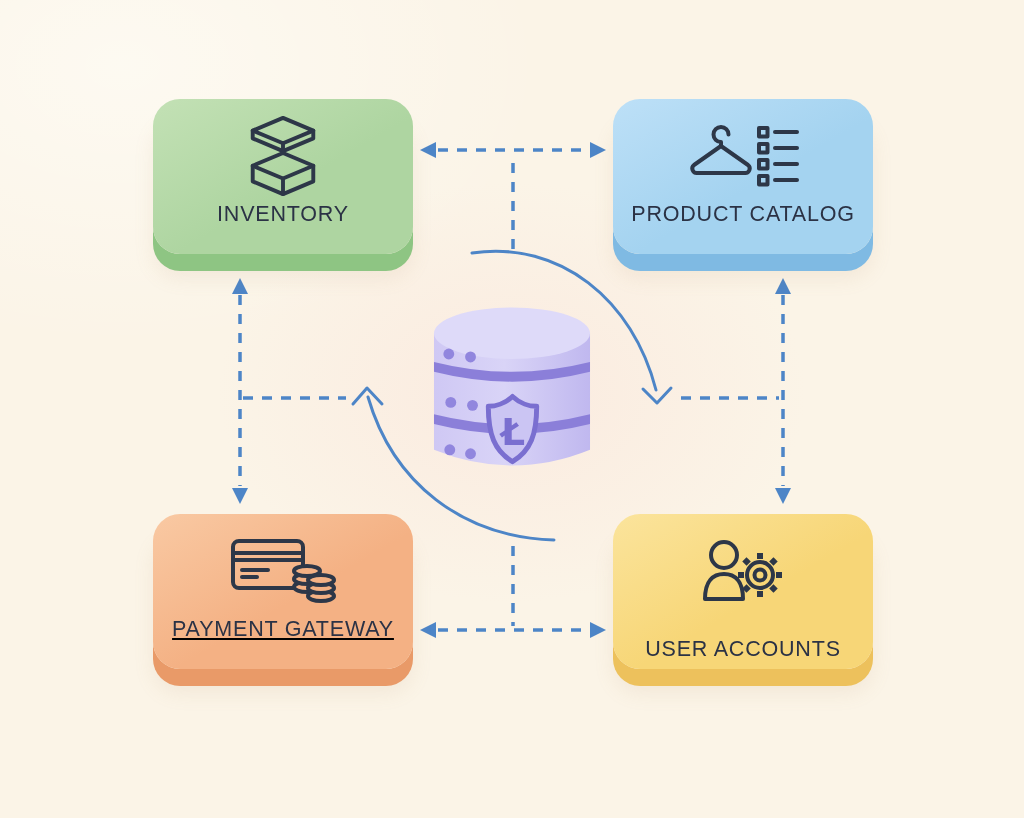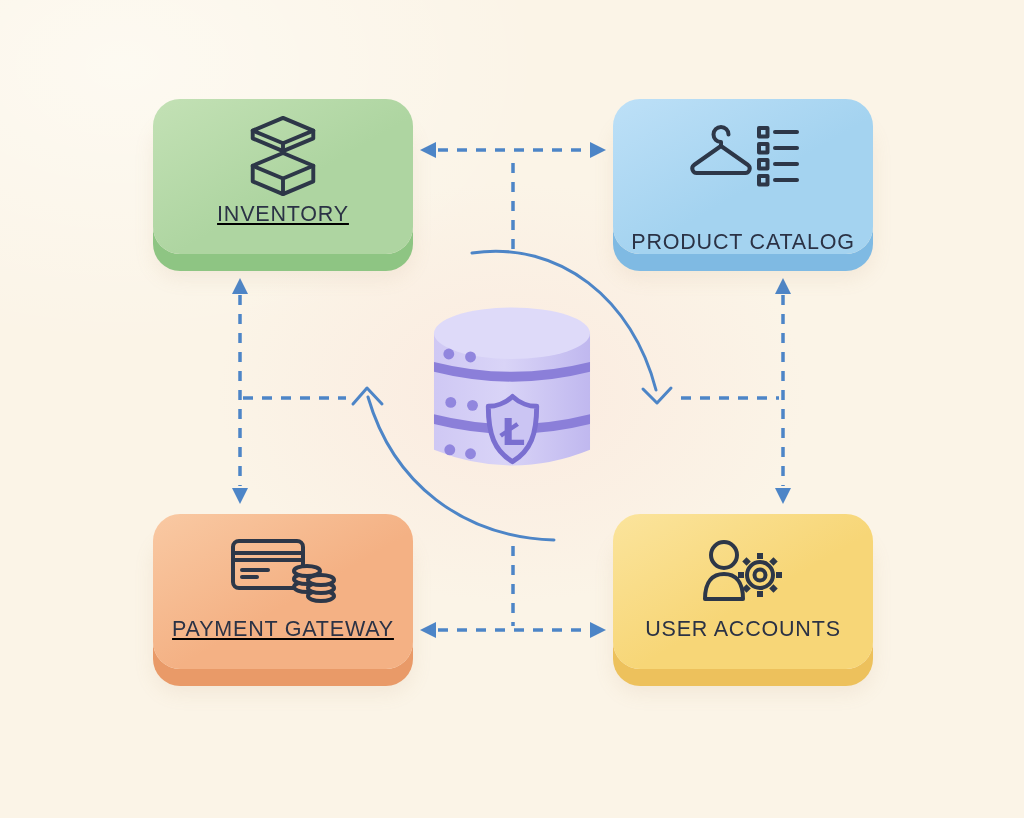--- a/index.html
+++ b/index.html
@@ -82,37 +82,37 @@
       <polygon points="606,630 590,622 590,638"></polygon>
     </g>
     <g class="curve">
       <path d="M472,253 C560,240 633,300 656,390"></path>
       <polyline points="643,389 657,403 671,388"></polyline>
       <path d="M554,540 C462,537 393,483 368,397"></path>
       <polyline points="353,404 367,388 382,404"></polyline>
     </g>
   </svg>
 
-  <div class="node node-tl" style="background: linear-gradient(150deg, rgb(195, 225, 181) 0%, rgb(174, 213, 161) 55%); box-shadow: rgb(142, 197, 131) 0px 17px 0px 0px, rgba(180, 150, 110, 0.12) 0px 24px 20px; text-decoration: underline; --face: #aed5a1;">
+  <div class="node node-tl" style="background: linear-gradient(150deg, rgb(195, 225, 181) 0%, rgb(174, 213, 161) 55%); box-shadow: rgb(142, 197, 131) 0px 17px 0px 0px, rgba(180, 150, 110, 0.12) 0px 24px 20px; --face: #aed5a1;">
     <div class="icon-wrap">
       <svg width="88" height="84" viewBox="0 0 90 86">
         <g class="ink">
           <path d="M45,4 L76,17 L45,30 L14,17 Z"></path>
           <path d="M14,17 L14,25 L45,38 L76,25 L76,17"></path>
           <path d="M45,30 L45,38"></path>
           <path d="M45,40 L76,53 L45,66 L14,53 Z"></path>
           <path d="M14,53 L14,69 L45,82 L76,69 L76,53"></path>
           <path d="M45,66 L45,82"></path>
         </g>
       </svg>
     </div>
     <div class="node-label">INVENTORY</div>
   </div>
 
-  <div class="node node-tr" style="background: linear-gradient(150deg, rgb(189, 224, 247) 0%, rgb(164, 211, 240) 55%); box-shadow: rgb(127, 186, 227) 0px 17px 0px 0px, rgba(180, 150, 110, 0.12) 0px 24px 20px; justify-content: space-between; --face: #a4d3f0;">
+  <div class="node node-tr" style="background: linear-gradient(150deg, rgb(189, 224, 247) 0%, rgb(164, 211, 240) 55%); box-shadow: rgb(127, 186, 227) 0px 17px 0px 0px, rgba(180, 150, 110, 0.12) 0px 24px 20px; --face: #a4d3f0;">
     <div class="icon-wrap">
       <svg width="112" height="62" viewBox="0 0 112 62">
         <g class="ink" stroke-width="3.6">
           <path d="M34,21 L34,17 A7.5,7.5 0 1 1 41.5,9.5"></path>
           <path d="M34,21 L61,40 A4.5,4.5 0 0 1 58,48 L10,48 A4.5,4.5 0 0 1 7,40 Z"></path>
           <rect x="72" y="3" width="8.5" height="8.5"></rect>
           <rect x="72" y="19" width="8.5" height="8.5"></rect>
           <rect x="72" y="35" width="8.5" height="8.5"></rect>
           <rect x="72" y="51" width="8.5" height="8.5"></rect>
           <line x1="88" y1="7" x2="110" y2="7"></line>
@@ -141,21 +141,21 @@
             <ellipse cx="92" cy="57" rx="13" ry="5"></ellipse>
             <ellipse cx="92" cy="49" rx="13" ry="5"></ellipse>
             <ellipse cx="92" cy="41" rx="13" ry="5"></ellipse>
           </g>
         </g>
       </svg>
     </div>
     <div class="node-label">PAYMENT GATEWAY</div>
   </div>
 
-  <div class="node node-br" style="background: linear-gradient(150deg, rgb(251, 228, 156) 0%, rgb(247, 214, 119) 55%); box-shadow: rgb(237, 193, 92) 0px 17px 0px 0px, rgba(180, 150, 110, 0.12) 0px 24px 20px; --face: #f7d677;">
+  <div class="node node-br" style="background: linear-gradient(150deg, rgb(251, 228, 156) 0%, rgb(247, 214, 119) 55%); box-shadow: rgb(237, 193, 92) 0px 17px 0px 0px, rgba(180, 150, 110, 0.12) 0px 24px 20px; gap: 20px; --face: #f7d677;">
     <div class="icon-wrap">
       <svg width="84" height="62" viewBox="0 0 84 62">
         <g class="ink" stroke-width="4">
           <circle cx="23" cy="15" r="13"></circle>
           <path d="M4,59 C4,41 12,34 23,34 C34,34 42,41 42,59 Z"></path>
           <g stroke-width="6" stroke-linecap="butt">
             <line x1="59" y1="13" x2="59" y2="19"></line>
             <line x1="59" y1="51" x2="59" y2="57"></line>
             <line x1="37" y1="35" x2="43" y2="35"></line>
             <line x1="75" y1="35" x2="81" y2="35"></line>

